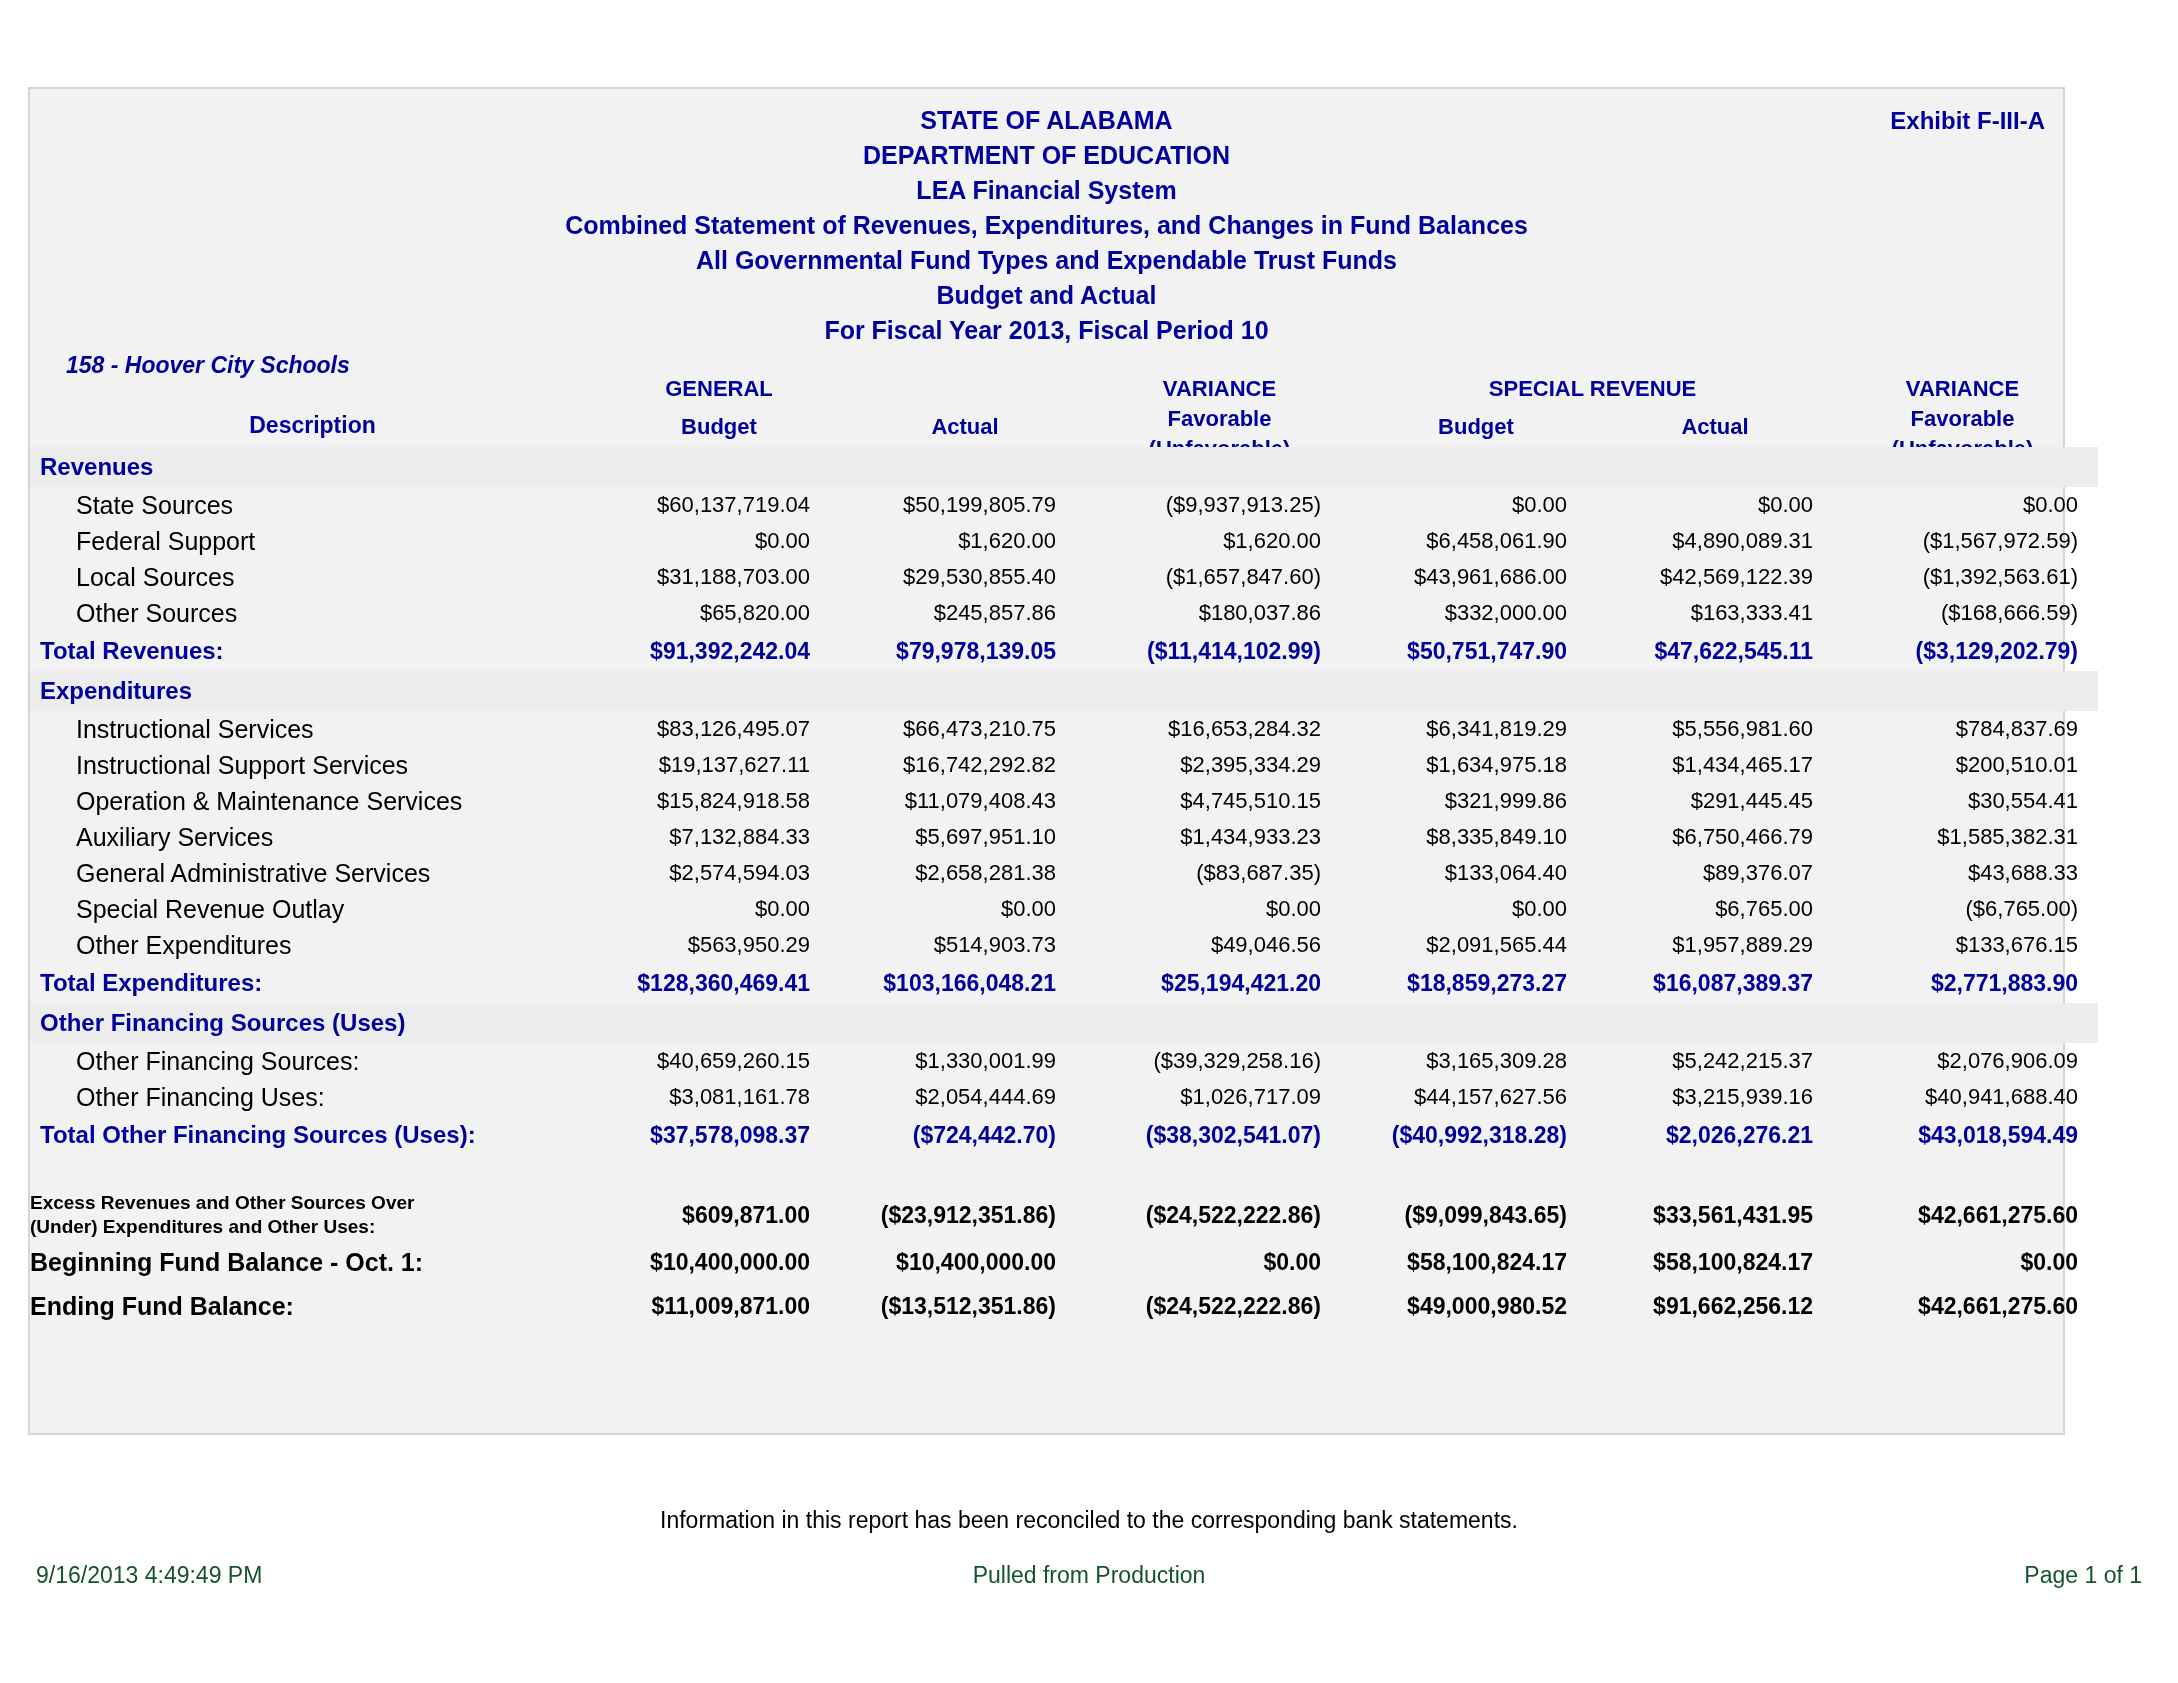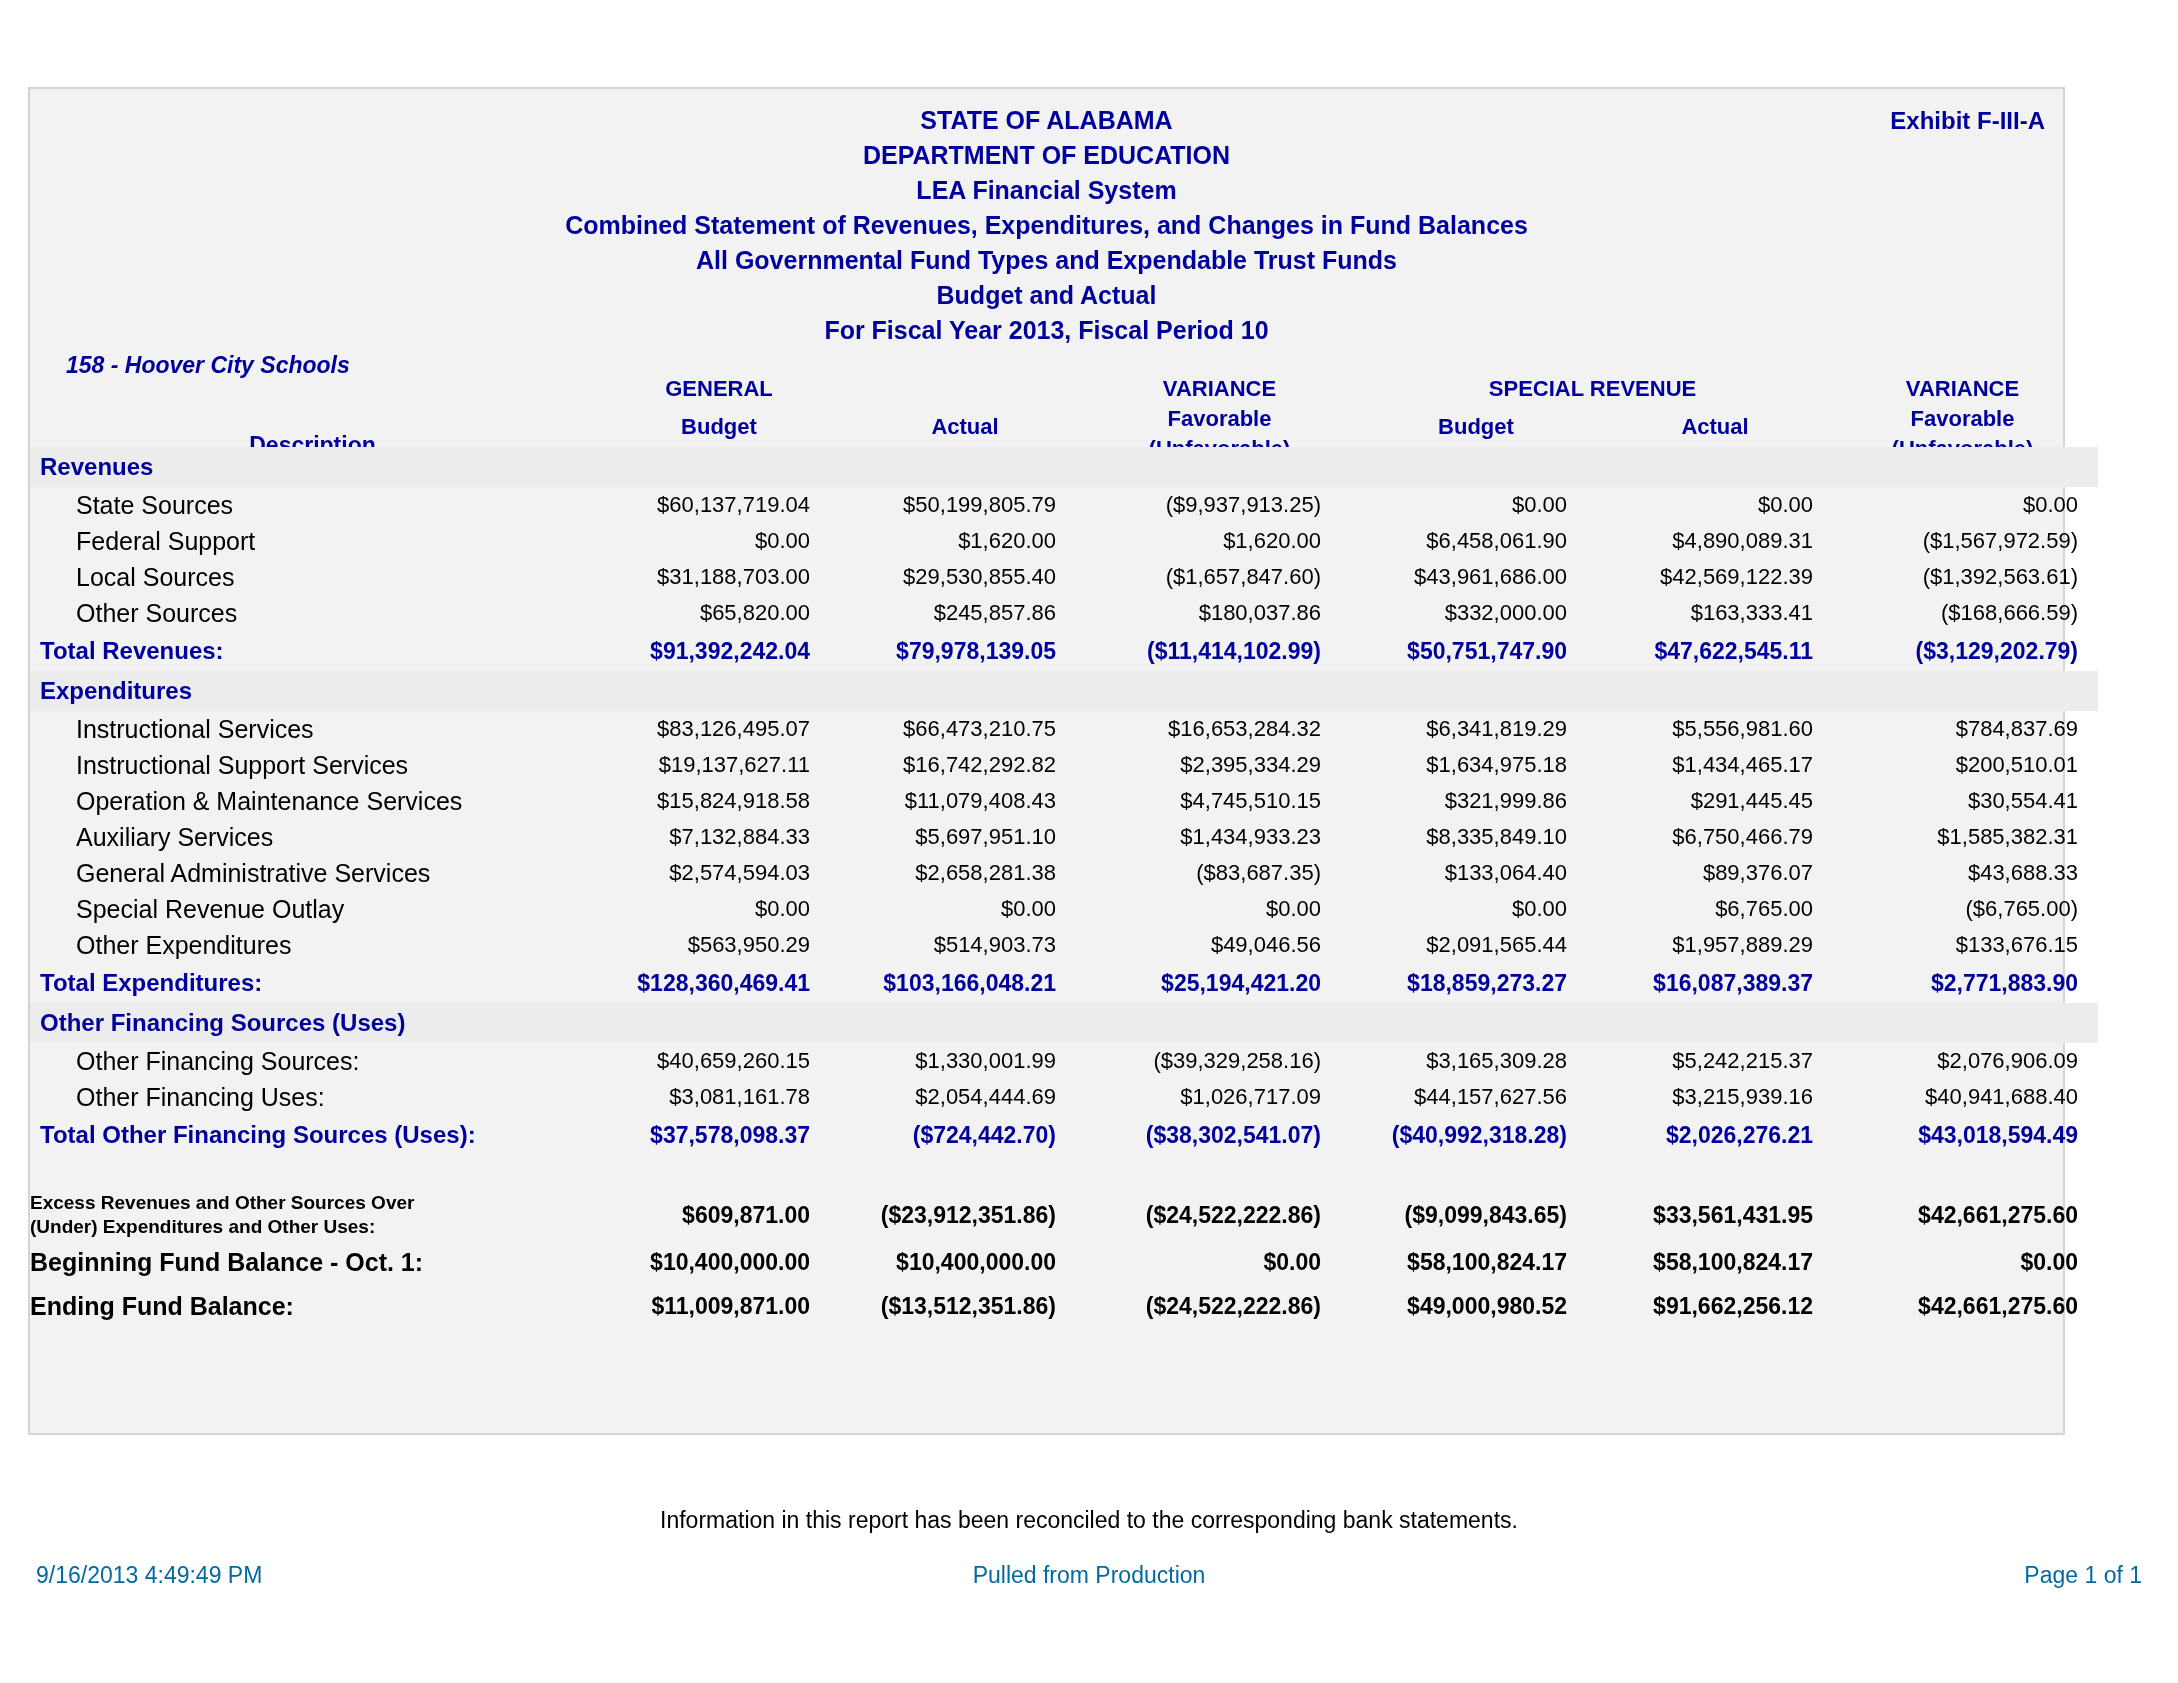--- a/index.html
+++ b/index.html
@@ -89,21 +89,20 @@
 
   .desc-head {
     position: absolute;
     top: 323px;
     left: 119px;
     width: 327px;
     text-align: center;
     color: #00009c;
     font-weight: bold;
     font-size: 23px;
-    margin-top: 20px;
   }
 
   
   table.rpt {
     position: absolute;
     left: 0;
     top: 358px;
     width: 100%;
     border-collapse: collapse;
     table-layout: fixed;
@@ -194,21 +193,21 @@
     font-size: 23px;
     color: #000000;
   }
   .footer {
     position: absolute;
     left: 0;
     top: 1562px;
     width: 2178px;
     height: 34px;
     font-size: 23px;
-    color: #0369a1;
+    color: #14532d;
   }
   .footer .f-left   { position: absolute; left: 36px;  top: 0; }
   .footer .f-center { position: absolute; left: 0; top: 0; width: 2178px; text-align: center; }
   .footer .f-right  { position: absolute; right: 36px; top: 0; }
 </style>
 </head>
 <body>
 
 <div id="page">
 

